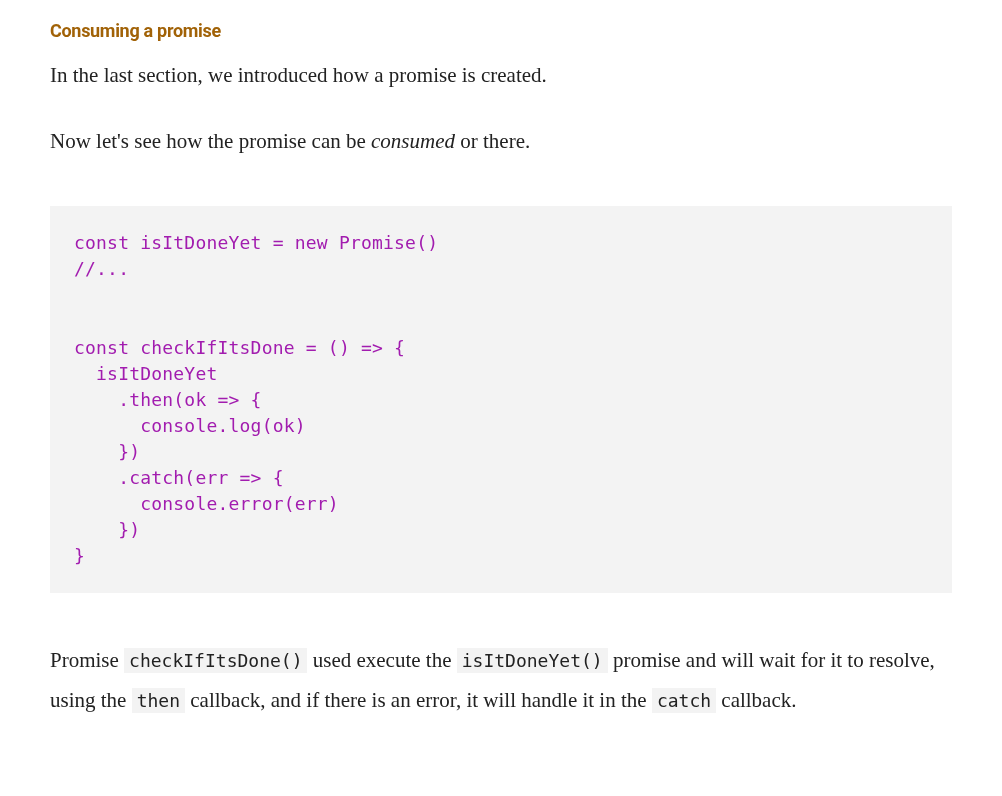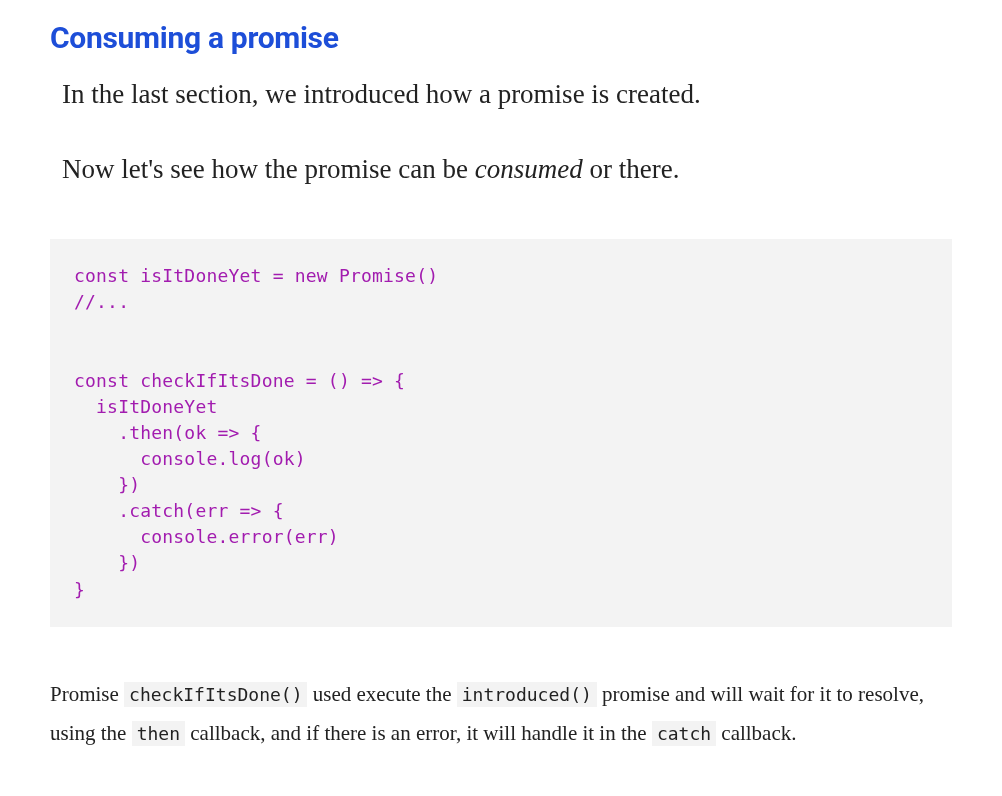--- a/index.html
+++ b/index.html
@@ -11,30 +11,30 @@
     width: 1002px;
     height: 796px;
     box-sizing: border-box;
     padding: 20px 50px 20px 50px;
     font-family: Georgia, 'Times New Roman', Times, serif;
     color: #222222;
   }
   .heading {
     font-family: -apple-system, BlinkMacSystemFont, "Segoe UI", Roboto, "Helvetica Neue", Arial, sans-serif;
     font-weight: 700;
-    font-size: 30px;
-    color: #1d4ed8;
+    font-size: 18px;
+    color: #a16207;
     margin: 0 0 18px 0;
     letter-spacing: -0.3px;
   }
   .para {
-    font-size: 27px;
+    font-size: 21px;
     line-height: 1.6;
     color: #222222;
-    margin: 0 0 32px 12px;
+    margin: 0 0 32px 0;
   }
   .para.second {
     margin-bottom: 48px;
   }
   .em {
     font-style: italic;
   }
   .codeblock {
     background: #f3f3f3;
     padding: 24px 24px 24px 24px;
@@ -79,14 +79,14 @@
   isItDoneYet
     .then(ok =&gt; {
       console.log(ok)
     })
     .catch(err =&gt; {
       console.error(err)
     })
 }</div>
 
 <p class="para-last">
-  <span>Promise </span><code class="inline-code">checkIfItsDone()</code><span> used execute the </span><code class="inline-code">introduced()</code><span> promise and will wait for it to resolve, using the </span><code class="inline-code">then</code><span> callback, and if there is an error, it will handle it in the </span><code class="inline-code">catch</code><span> callback.</span>
+  <span>Promise </span><code class="inline-code">checkIfItsDone()</code><span> used execute the </span><code class="inline-code">isItDoneYet()</code><span> promise and will wait for it to resolve, using the </span><code class="inline-code">then</code><span> callback, and if there is an error, it will handle it in the </span><code class="inline-code">catch</code><span> callback.</span>
 </p>
 
 </body></html>

